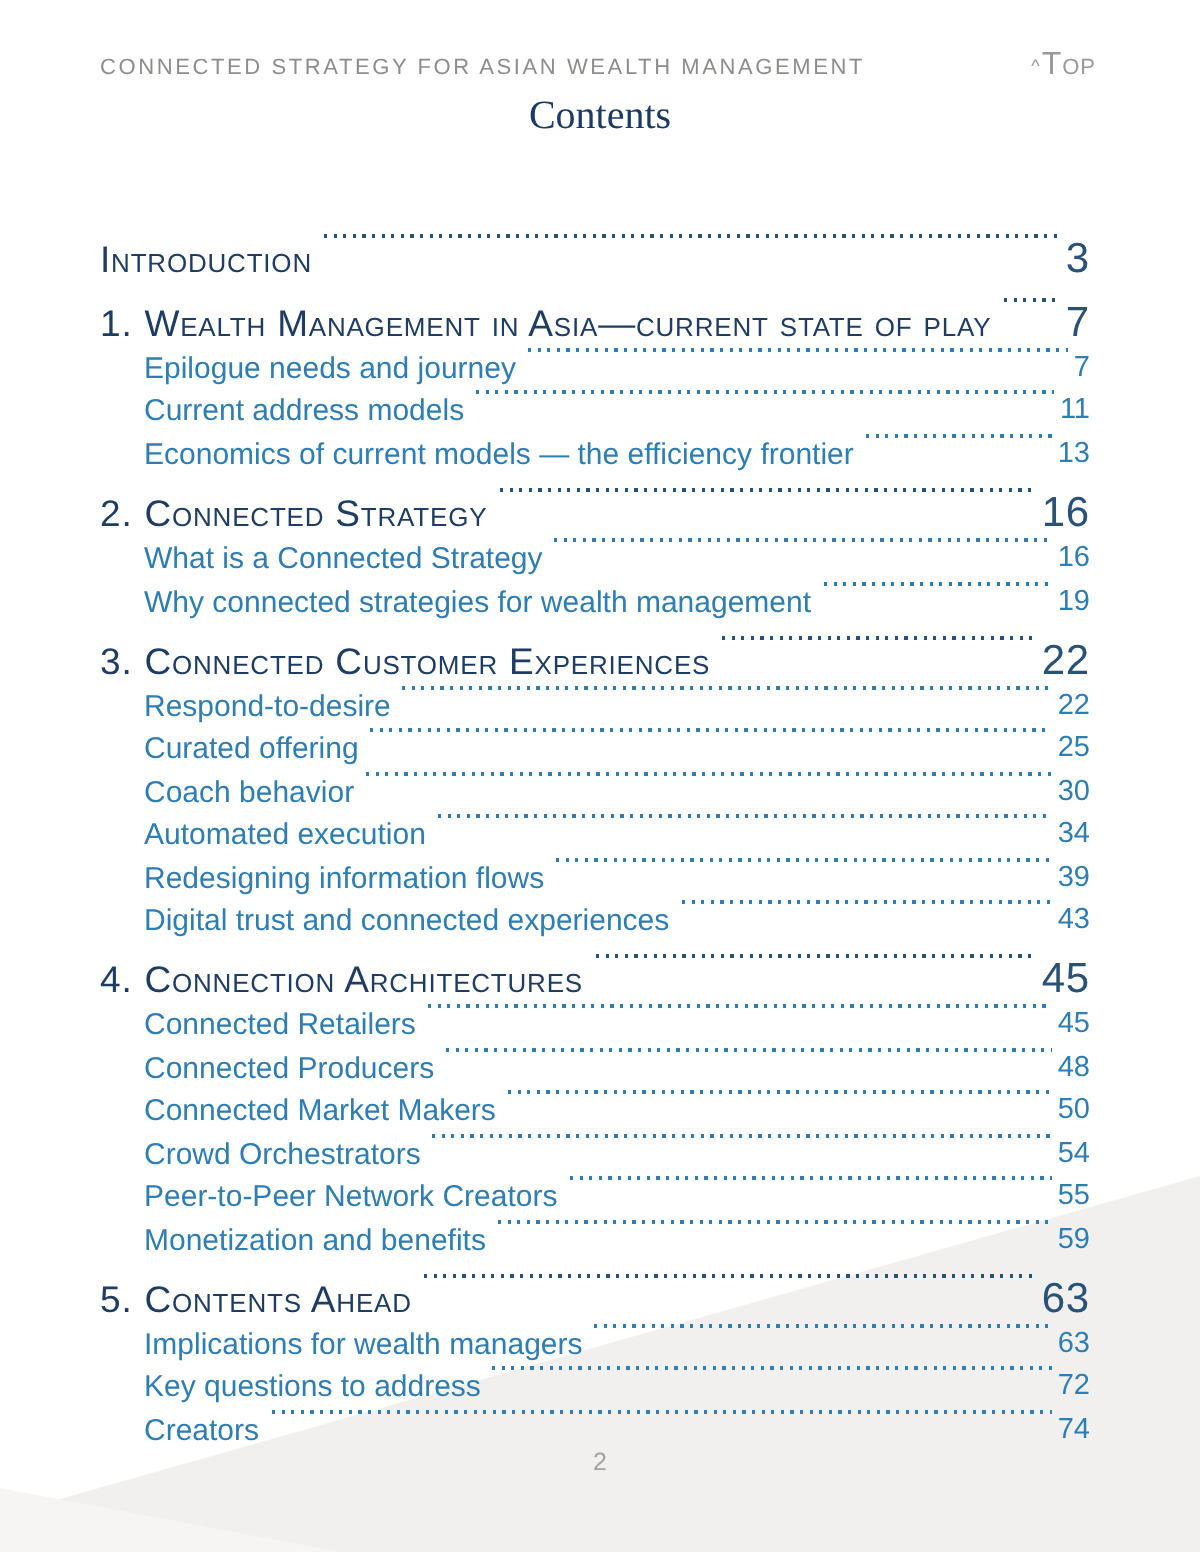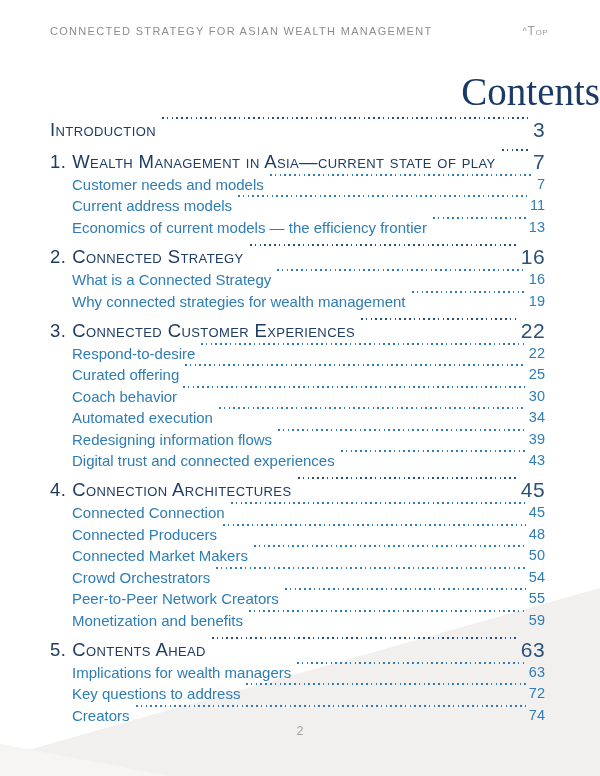--- a/index.html
+++ b/index.html
@@ -28,27 +28,27 @@
     display: flex; justify-content: space-between; align-items: baseline;
   }
   .doc-header .doc-title {
     font-size: 11px; letter-spacing: 1.3px; color: #8f8d8b;
   }
   .top-link {
     color: #9b9997; text-decoration: none; cursor: pointer;
     display: inline-flex; align-items: baseline;
   }
   .top-link .caret { font-size: 9px; margin-right: 1px; transform: translateY(-1px); }
-  .top-link .top-label { font-variant: small-caps; font-size: 12px; letter-spacing: 0.5px; }
+  .top-link .top-label { font-variant: small-caps; font-size: 16px; letter-spacing: 0.5px; }
   
   .page-title {
-    position: absolute; top: 69px; left: 0; right: 0;
-    text-align: right;
+    position: absolute; top: 47px; left: 0; right: 0;
+    text-align: center;
     font-family: "Liberation Serif", serif;
-    font-size: 39px; color: #1b3a66; font-weight: 400;
+    font-size: 20px; color: #1b3a66; font-weight: 400;
   }
   
   .toc { position: absolute; top: 117px; left: 50px; right: 55px; }
   .row { display: flex; align-items: flex-end; cursor: pointer; }
   .row .leader {
     flex: 1 1 auto; height: 2px; align-self: baseline;
     background: repeating-linear-gradient(to right, currentColor 0 1.6px, transparent 1.6px 4.8px);
     margin: 0 3px 0 6px;
   }
   .row.head {
@@ -97,21 +97,21 @@
     <span class="page">3</span>
   </div>
 
   <div class="row head">
     <span class="num">1.</span>
     <span class="label">Wealth Management in Asia—current state of play</span>
     <span class="leader"></span>
     <span class="page">7</span>
   </div>
   <div class="row sub">
-    <span class="label">Customer needs and models</span>
+    <span class="label">Epilogue needs and journey</span>
     <span class="leader"></span>
     <span class="page">7</span>
   </div>
   <div class="row sub">
     <span class="label">Current address models</span>
     <span class="leader"></span>
     <span class="page">11</span>
   </div>
   <div class="row sub">
     <span class="label">Economics of current models — the efficiency frontier</span>
@@ -173,21 +173,21 @@
     <span class="page">43</span>
   </div>
 
   <div class="row head">
     <span class="num">4.</span>
     <span class="label">Connection Architectures</span>
     <span class="leader"></span>
     <span class="page">45</span>
   </div>
   <div class="row sub">
-    <span class="label">Connected Connection</span>
+    <span class="label">Connected Retailers</span>
     <span class="leader"></span>
     <span class="page">45</span>
   </div>
   <div class="row sub">
     <span class="label">Connected Producers</span>
     <span class="leader"></span>
     <span class="page">48</span>
   </div>
   <div class="row sub">
     <span class="label">Connected Market Makers</span>

